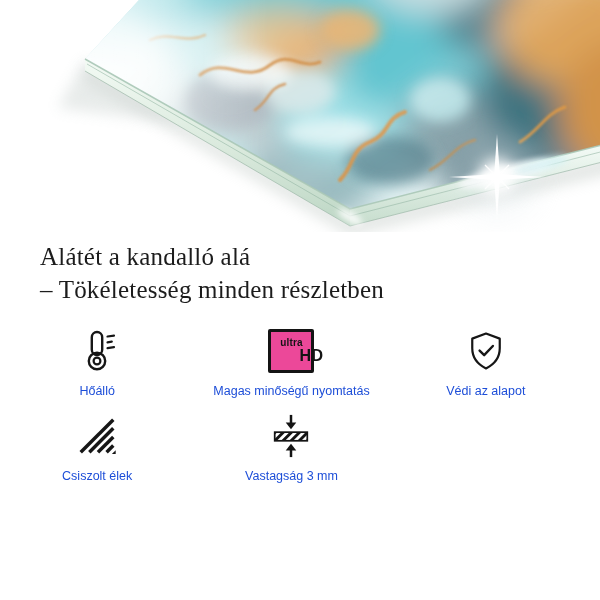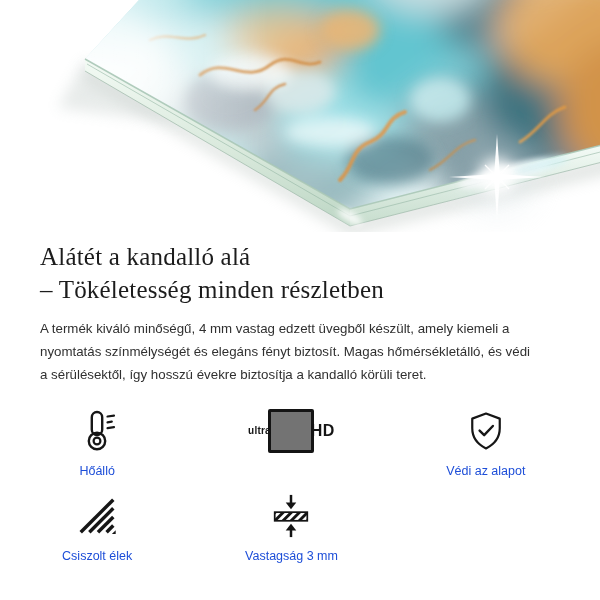--- a/index.html
+++ b/index.html
@@ -49,22 +49,22 @@
   }
   .flabel{
     margin-top:9px;
     font-size:12.5px;
     color:#1d4ed8;
     white-space:nowrap;
   }
   
   .uhd-box{
     width:40px;height:38px;border:3px solid #141414;border-radius:2px;
-    display:flex;align-items:center;justify-content:center;
-    line-height:1;background:#737373;
+    display:flex;flex-direction:column;align-items:center;justify-content:center;
+    line-height:1;background:#ec4899;
   }
   .uhd-top{font-size:10px;font-weight:700;color:#141414;letter-spacing:.2px;}
   .uhd-bottom{font-size:16px;font-weight:700;color:#141414;letter-spacing:.5px;margin-top:0px;margin-left:40px;}
 </style>
 </head>
 <body>
 
 <div class="page">
 
   <div class="hero">
@@ -172,21 +172,20 @@
         </g>
       </g>
     </svg>
   </div>
 
   <h1>
     <span>Alátét a kandalló alá</span>
     <span>– Tökéletesség minden részletben</span>
   </h1>
 
-  <p class="desc">A termék kiváló minőségű, 4 mm vastag edzett üvegből készült, amely kiemeli a nyomtatás színmélységét és elegáns fényt biztosít. Magas hőmérsékletálló, és védi a sérülésektől, így hosszú évekre biztosítja a kandalló körüli teret.</p>
 
   <div class="features">
 
     <div class="feature">
       <span class="ficon">
         <svg width="48" height="48" viewBox="0 0 48 48" fill="none" stroke="#161616" stroke-width="2.4">
           <rect x="18.8" y="5" width="10.4" height="23" rx="5.2"></rect>
           <circle cx="24" cy="34" r="8.2"></circle>
           <circle cx="24" cy="34" r="3.4" stroke-width="2.2"></circle>
           <g stroke-width="2.2" stroke-linecap="round">
@@ -199,20 +198,21 @@
       <span class="flabel">Hőálló</span>
     </div>
 
     <div class="feature">
       <span class="ficon">
         <span class="uhd-box">
           <span class="uhd-top">ultra</span>
           <span class="uhd-bottom">HD</span>
         </span>
       </span>
+      <span class="flabel">Magas minőségű nyomtatás</span>
     </div>
 
     <div class="feature">
       <span class="ficon">
         <svg width="44" height="44" viewBox="0 0 48 48" fill="none" stroke="#161616" stroke-width="2.4" stroke-linejoin="round" stroke-linecap="round">
           <path d="M24 5 L39 10.5 V21 C39 31.5 33 38.5 24 43 C15 38.5 9 31.5 9 21 V10.5 Z"></path>
           <path d="M17 23.5 L22 28.5 L31.5 18.5" stroke-width="2.6"></path>
         </svg>
       </span>
       <span class="flabel">Védi az alapot</span>

